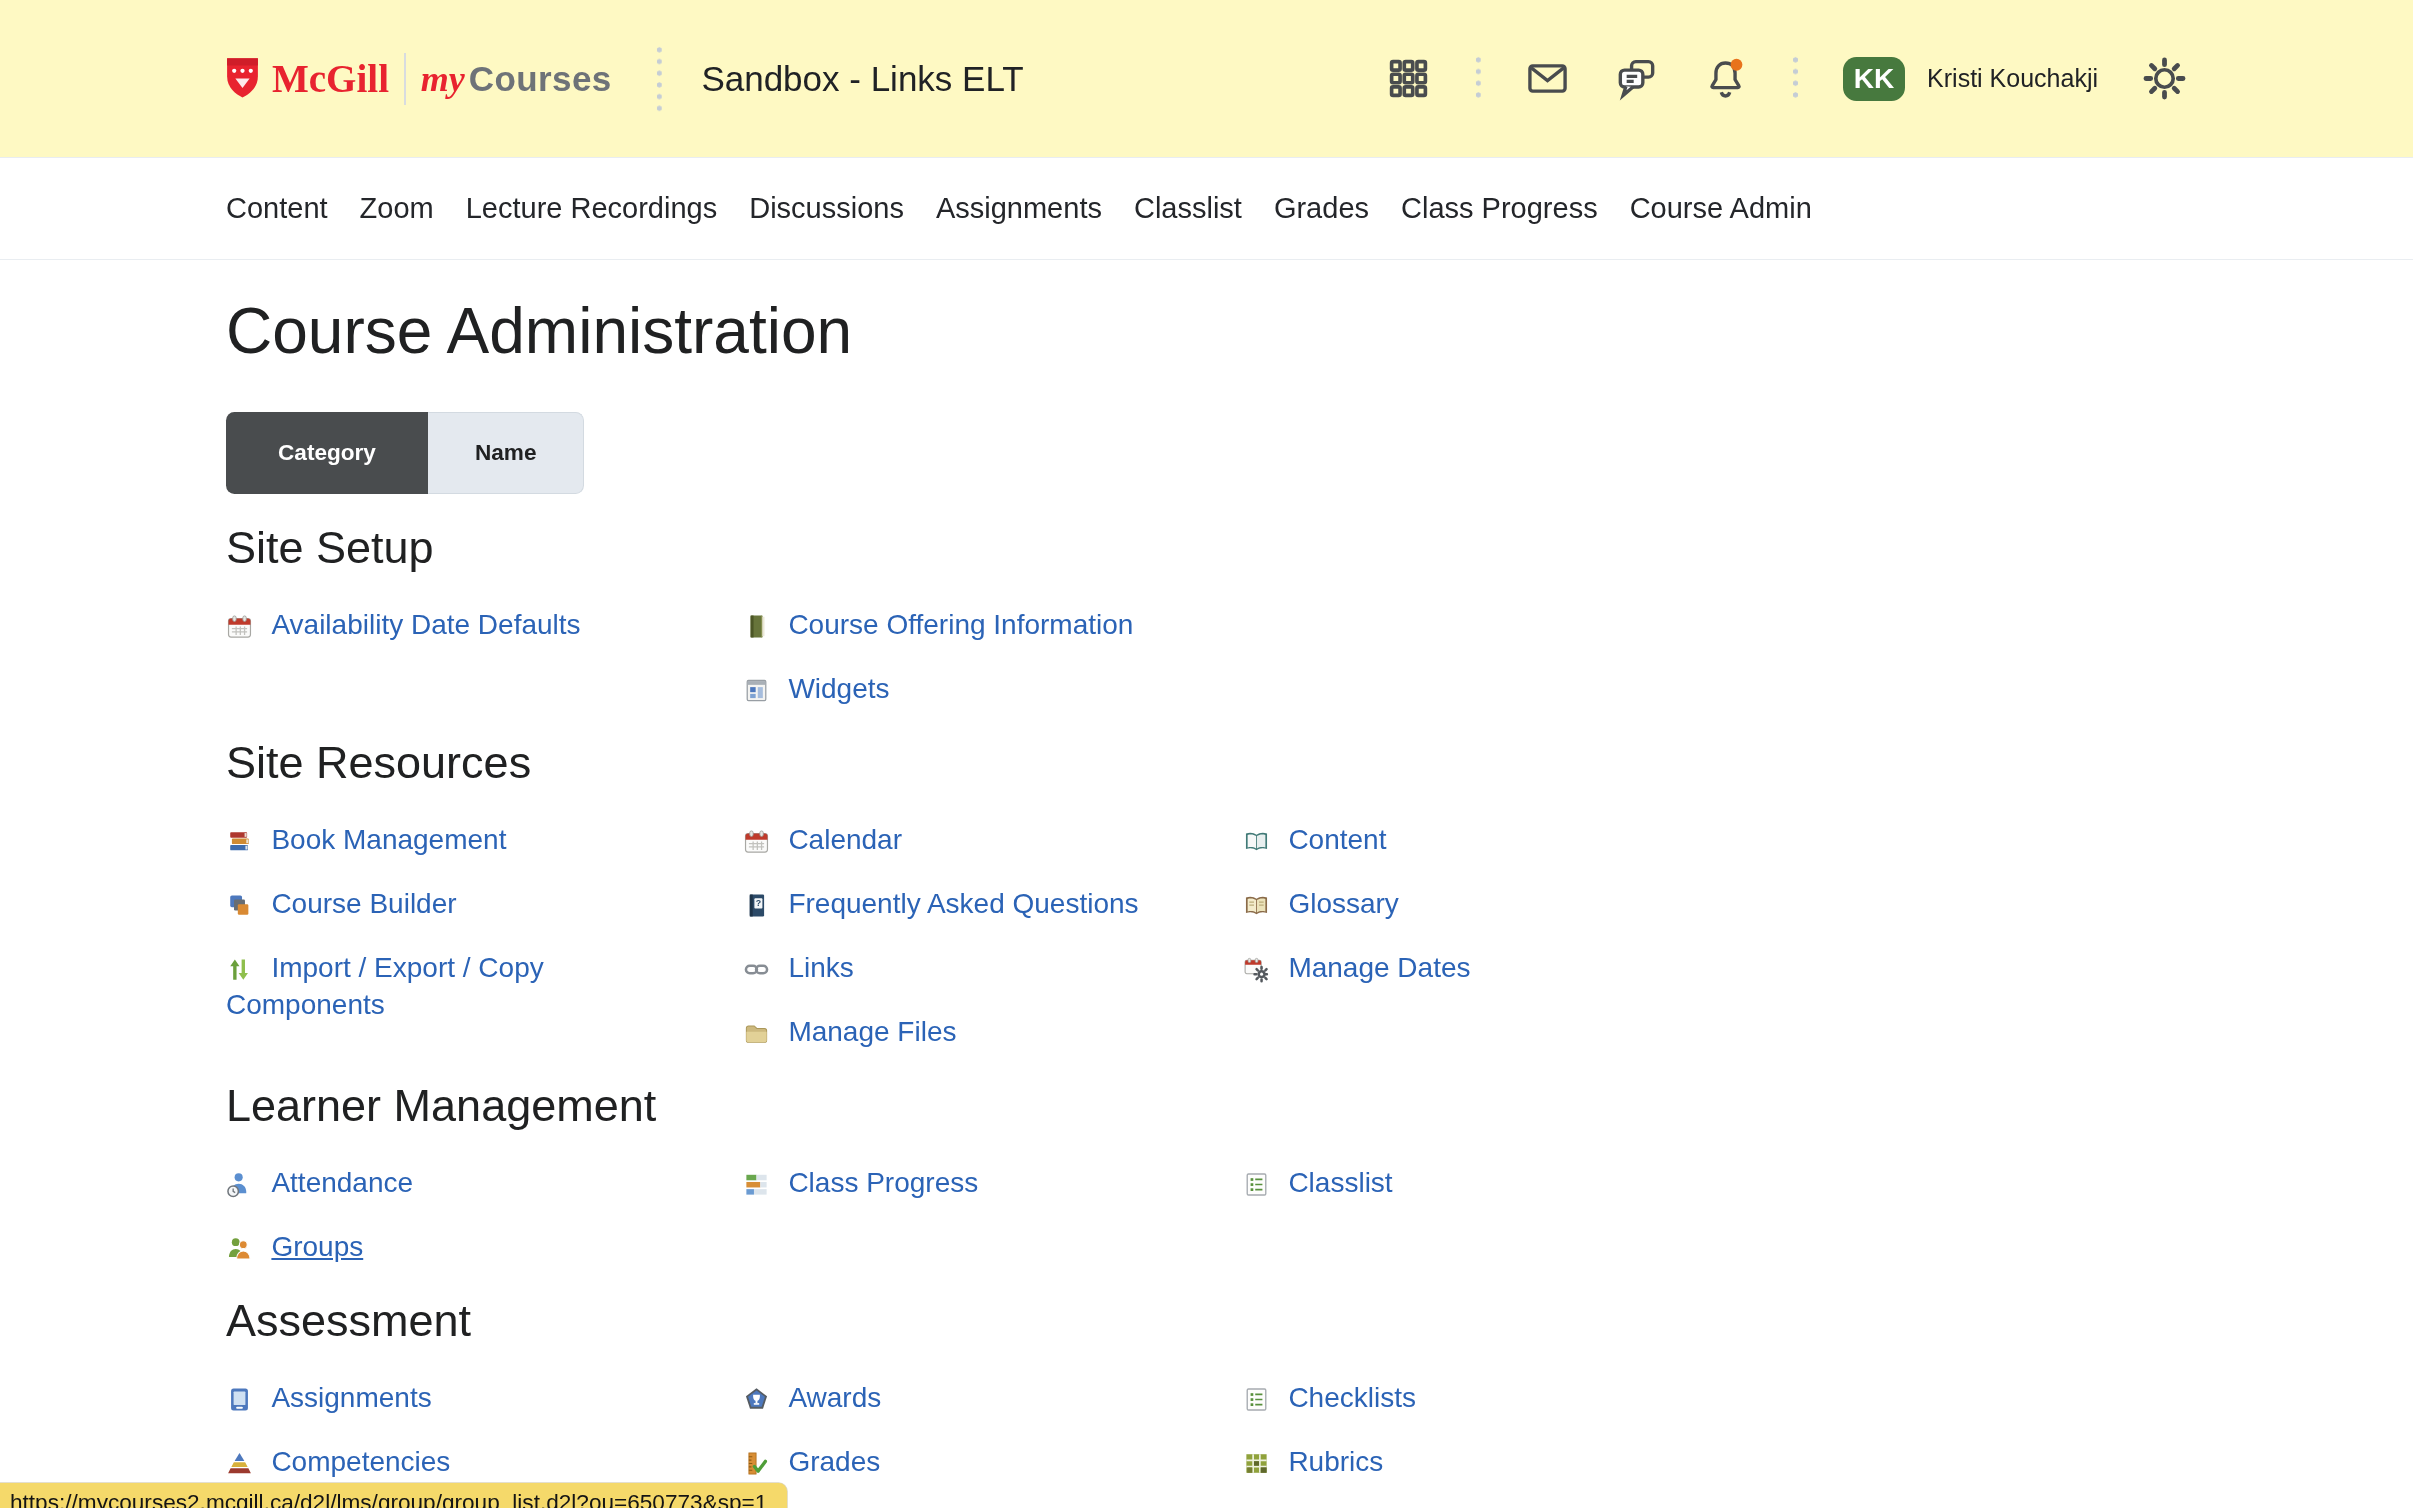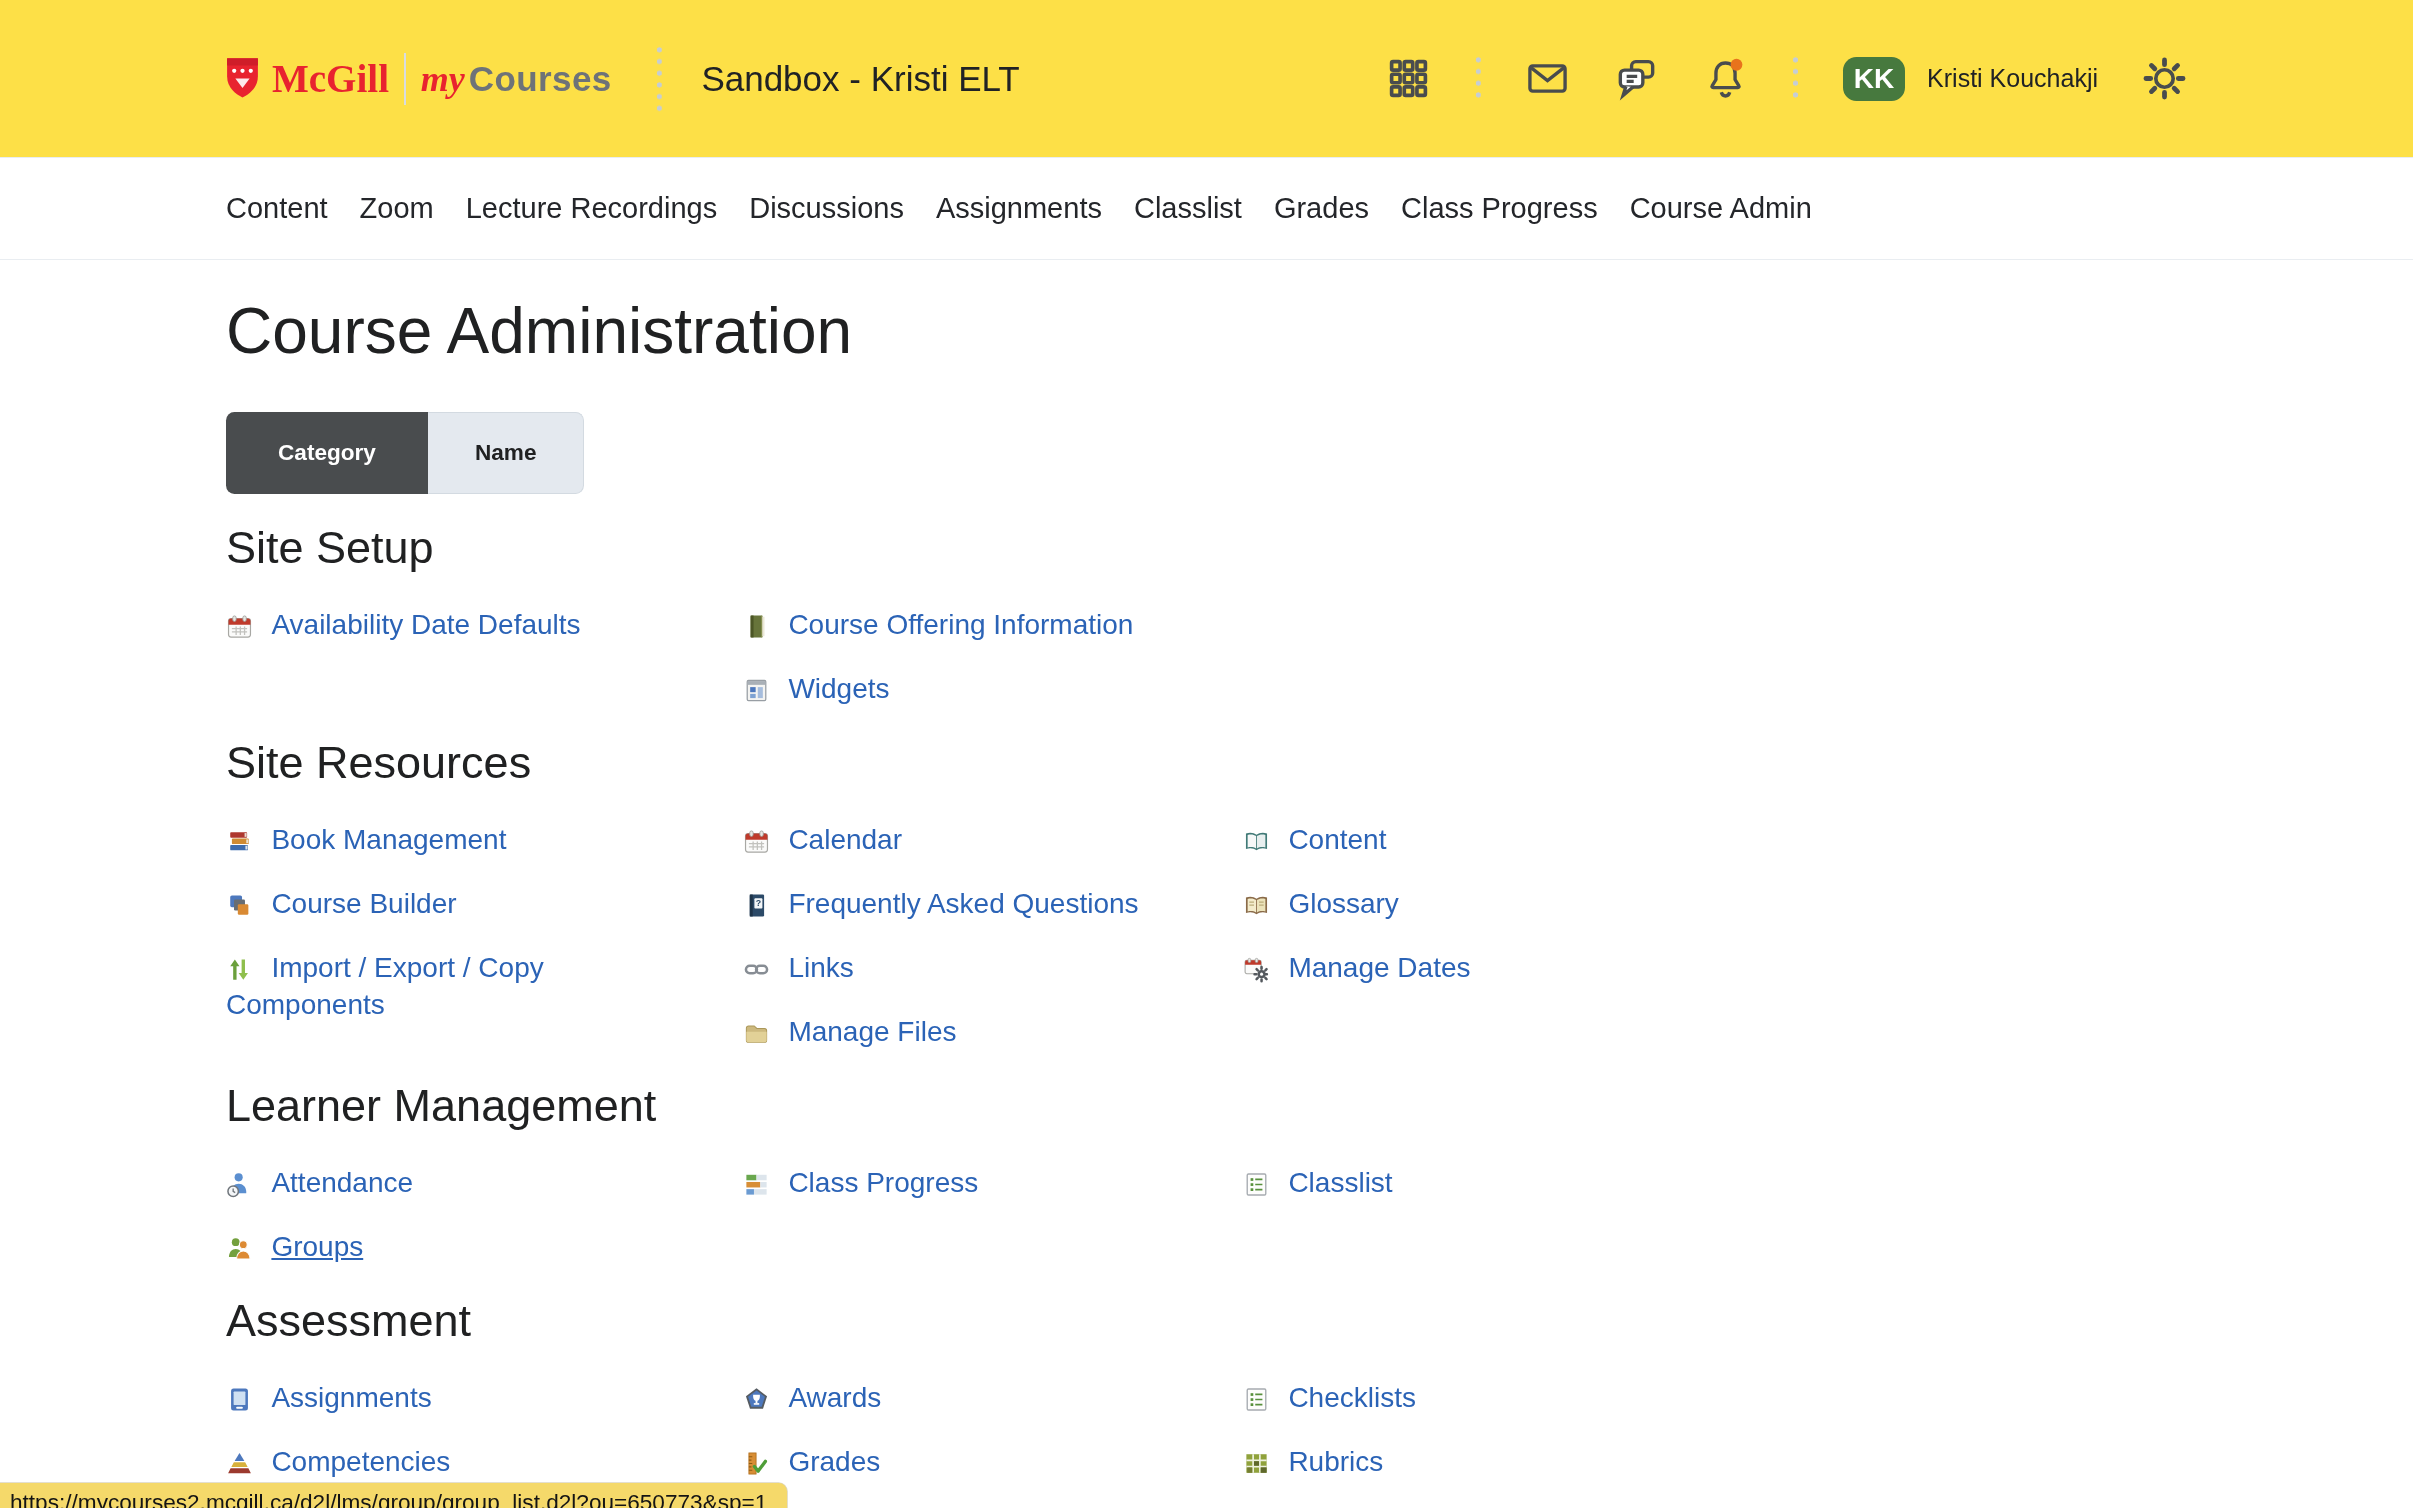--- a/index.html
+++ b/index.html
@@ -4,21 +4,21 @@
 <style>
   * { box-sizing: border-box; }
   html,body { margin:0; padding:0; }
   body {
     width:2413px; height:1508px; overflow:hidden; position:relative;
     background:#ffffff; color:#202122;
     font-family:"Liberation Sans","DejaVu Sans",sans-serif;
   }
   
   .minibar{ height:158px; display:flex; align-items:center;
-    padding:0 226px 0 223px; border-bottom:1.7px solid #e9edf1; background:#fde047; }
+    padding:0 226px 0 223px; border-bottom:1.7px solid #e9edf1; background:#fef9c3; }
   .brand{ display:flex; align-items:center; }
   .crest svg{ width:39px; height:45px; display:block; }
   .brand-mcgill{ font-family:"Liberation Serif","DejaVu Serif",serif; font-weight:700;
     color:#e8232f; font-size:39px; margin-left:10px; }
   .brand-divider{ width:1.7px; height:52px; background:#d8dce0; margin:0 15px; }
   .brand-my{ font-family:"Liberation Serif","DejaVu Serif",serif; font-style:italic;
     font-weight:700; color:#e8232f; font-size:36px; }
   .brand-courses{ color:#6e7378; font-size:35px; font-weight:700; margin-left:4.2px; letter-spacing:0.4px; }
   .vdots{ width:6.7px; background-image:radial-gradient(circle,#c5cdd5 2.3px,transparent 2.8px);
     background-size:6.7px 11.7px; background-repeat:repeat-y; background-position:center top; }
@@ -73,21 +73,21 @@
             <path d="M10 19h12l-6 8z" opacity=".9"></path>
           </g>
         </svg>
       </span>
     <span class="brand-mcgill">McGill</span>
     <span class="brand-divider"></span>
     <span class="brand-my">my</span>
     <span class="brand-courses">Courses</span>
   </div>
   <div class="vdots tall"></div>
-  <div class="course-context">Sandbox - Kristi ELT</div>
+  <div class="course-context">Sandbox - Links ELT</div>
   <div class="mini-right">
     <span class="hicon">
         <svg viewBox="0 0 32 32" fill="none" stroke="#494c4e" stroke-width="2.6">
           <rect x="4" y="4" width="6" height="6" rx="1"></rect>
           <rect x="13" y="4" width="6" height="6" rx="1"></rect>
           <rect x="22" y="4" width="6" height="6" rx="1"></rect>
           <rect x="4" y="13" width="6" height="6" rx="1"></rect>
           <rect x="13" y="13" width="6" height="6" rx="1"></rect>
           <rect x="22" y="13" width="6" height="6" rx="1"></rect>
           <rect x="4" y="22" width="6" height="6" rx="1"></rect>

